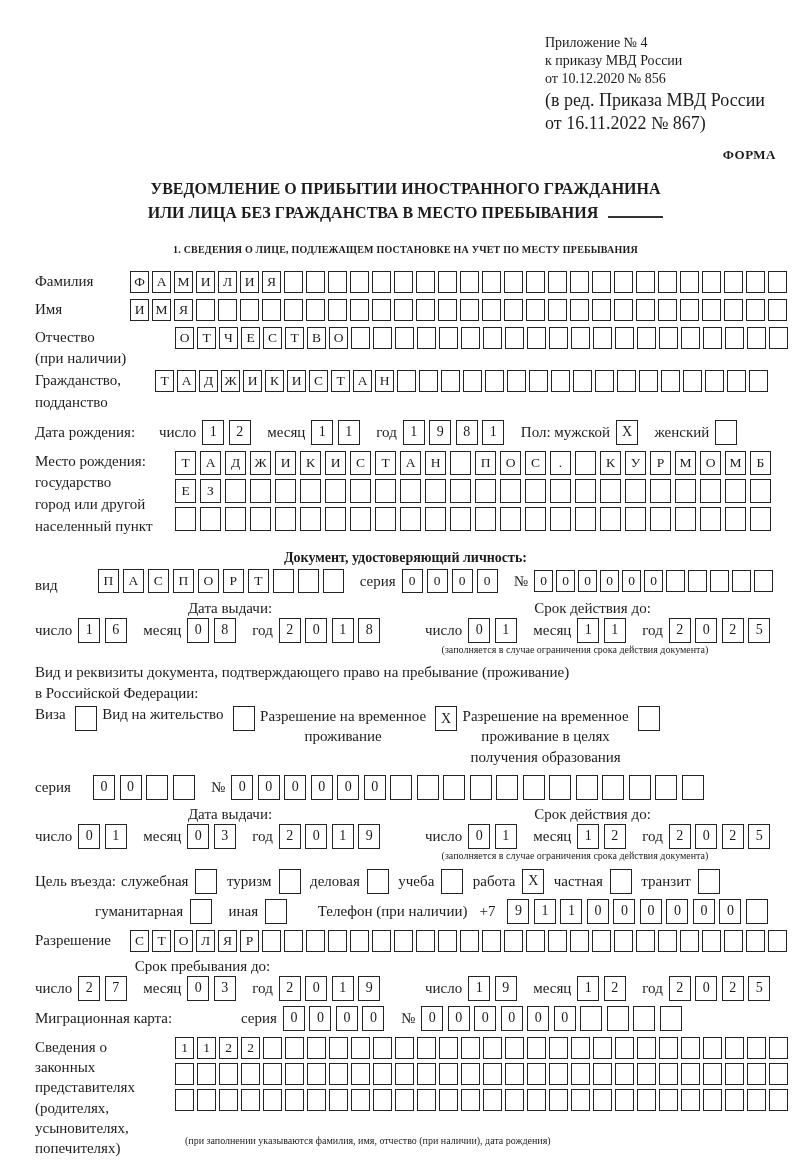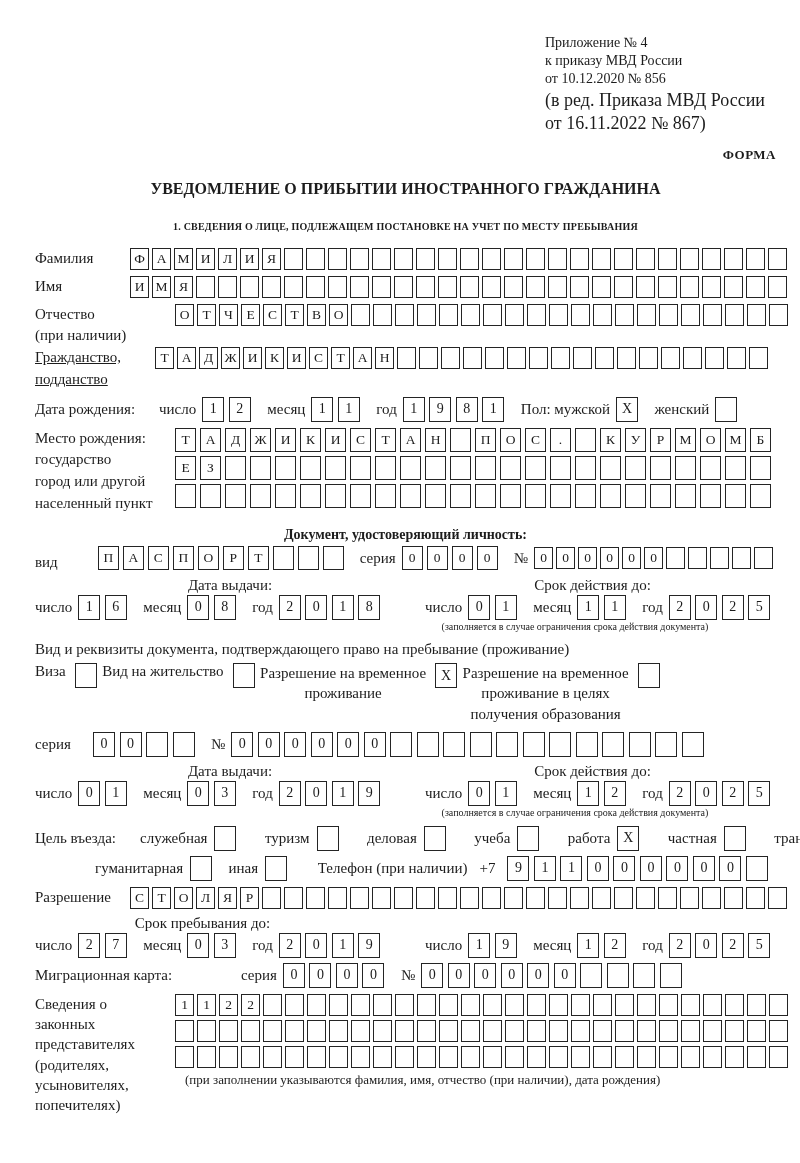--- a/index.html
+++ b/index.html
@@ -21,21 +21,21 @@
   .blankline { display:inline-block; width:55px; border-bottom:2.2px solid #333; height:14px; margin-left:10px; }
   .sect { text-align:center; font-weight:bold; font-size:10px; margin-top:20px; letter-spacing:.2px; }
 
   
   .row { display:flex; align-items:center; }
   .row-top { display:flex; align-items:flex-start; }
   .lbl { white-space:nowrap; }
   .lblcol { line-height:1.45; }
   .w-surname { width:95px; flex:0 0 auto; }
   .w-patr { width:140px; flex:0 0 auto; }
-  .w-citiz { width:120px; flex:0 0 auto;text-decoration:underline; }
+  .w-citiz { width:120px; flex:0 0 auto; }
   .w-bp { width:140px; flex:0 0 auto; }
   .w-reps { width:140px; flex:0 0 auto; line-height:1.35; }
 
   
   .cells { display:inline-flex; flex-wrap:nowrap; }
   .cell {
     display:inline-flex; align-items:center; justify-content:center;
     border:1.6px solid #242424; background:#fff; font-size:13.5px;
   }
   .sm .cell { width:19px; height:22px; margin-right:3px; }
@@ -60,43 +60,44 @@
   .dg-lbl:first-child { margin-left:0; }
   .note-right { margin-top:1px; margin-left:315px; width:450px; text-align:center; font-size:10px; }
 
   .intro { margin-top:8px; line-height:1.3; }
   .intro2 { margin-top:3px; }
 
   .resrow { display:flex; align-items:flex-start; margin-top:4px; gap:1px; }
   .resopt { display:flex; align-items:flex-start; gap:9px; }
   .optlines { text-align:center; line-height:1.35; }
 
-  .goalrow { display:flex; align-items:center; gap:24px; margin-top:8px; }
+  .goalrow { display:flex; align-items:center; gap:5px; margin-top:8px; }
   .goal { display:flex; align-items:center; gap:7px; white-space:nowrap; }
   .goalrow2 { margin-left:60px; margin-top:5px; gap:12px; }
   .phone-lbl { margin-left:14px; }
 
-  .reps-note { margin-top:4px; font-size:13px; margin-left:10px; white-space:nowrap; }
+  .reps-note { margin-top:24px; font-size:10px; margin-left:10px; white-space:nowrap; }
 </style>
 </head>
 <body>
 
 <div class="page">
 
   <div class="lawhead">
     <div>Приложение № 4</div>
     <div>к приказу МВД России</div>
     <div>от 10.12.2020 № 856</div>
     <div class="sub">(в ред. Приказа МВД России</div>
     <div class="sub">от 16.11.2022 № 867)</div>
   </div>
   <div class="forma">ФОРМА</div>
 
   <div class="title">
     <div>УВЕДОМЛЕНИЕ О ПРИБЫТИИ ИНОСТРАННОГО ГРАЖДАНИНА</div>
+    <div><span>ИЛИ ЛИЦА БЕЗ ГРАЖДАНСТВА В МЕСТО ПРЕБЫВАНИЯ</span><span class="blankline"></span></div>
   </div>
 
   <div class="sect">1. СВЕДЕНИЯ О ЛИЦЕ, ПОДЛЕЖАЩЕМ ПОСТАНОВКЕ НА УЧЕТ ПО МЕСТУ ПРЕБЫВАНИЯ</div>
 
   <div class="row mt16">
     <span class="lbl w-surname">Фамилия</span>
     <span class="cells sm">
         <span class="cell">Ф</span>
         <span class="cell">А</span>
         <span class="cell">М</span>
@@ -437,20 +438,21 @@
           <span class="cell">2</span>
           <span class="cell">0</span>
           <span class="cell">2</span>
           <span class="cell">5</span>
         </span>
     </div>
   </div>
   <div class="note-right">(заполняется в случае ограничения срока действия документа)</div>
 
   <div class="intro">Вид и реквизиты документа, подтверждающего право на пребывание (проживание)</div>
+  <div class="intro2">в Российской Федерации:</div>
 
   <div class="resrow">
     <div class="resopt">
       <span class="lbl">Виза</span>
       <span class="cells lg">
           <span class="cell">&nbsp;</span>
         </span>
     </div>
     <div class="resopt">
       <span class="lbl">Вид на жительство</span>

